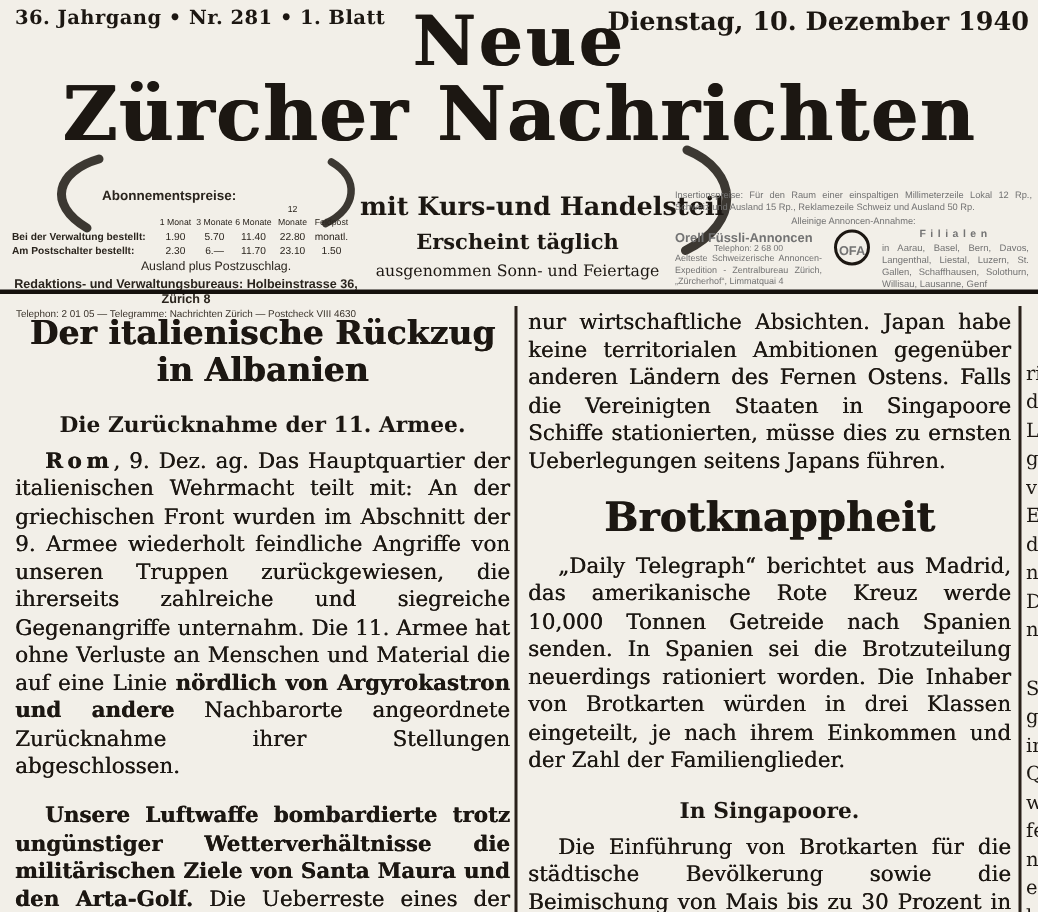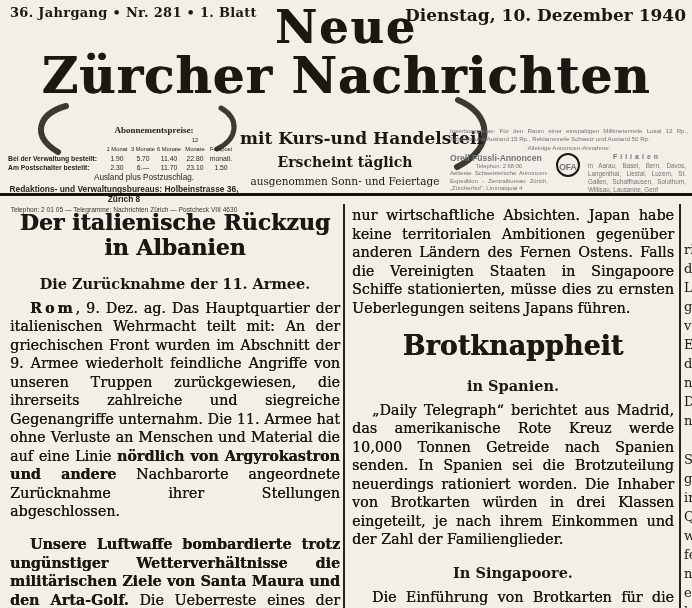--- a/index.html
+++ b/index.html
@@ -18,21 +18,21 @@
                font-size:46px; font-weight:bold; letter-spacing:2px;
                text-shadow:.6px 0 0 currentColor; }
   .masthead2 { position:absolute; left:0; right:0; top:46px; text-align:center;
                font-size:50px; font-weight:bold; letter-spacing:1px;
                text-shadow:.7px 0 0 currentColor; }
   .flourish { position:absolute; left:0; top:0; pointer-events:none; }
 
   
   .subsc { position:absolute; left:8px; top:125px; width:232px;
            font-family:"Liberation Sans", sans-serif; color:#2a241d; }
-  .subsc-title { text-align:center; font-weight:bold; font-size:9px; margin-left:60px;font-family:Liberation Serif, serif; }
+  .subsc-title { font-weight:bold; font-size:9px; margin-left:60px; }
   .subsc-table { margin-top:1px; font-size:6.8px; }
   .srow { display:flex; align-items:flex-end; line-height:9px; }
   .srow .lab { width:96px; text-align:left; font-weight:bold; }
   .srow .cell { width:26px; text-align:center; }
   .srow.hdr .cell { font-size:5.8px; }
   .subsc-note { text-align:center; font-size:8.2px; margin-top:1px; margin-left:40px; }
   .subsc-bureau { text-align:center; font-weight:bold; font-size:8.4px; margin-top:2px; }
   .subsc-contact { text-align:center; font-size:6.6px; margin-top:2px; color:#3a332a; }
 
   
@@ -169,21 +169,20 @@
     <div class="art-h1" data-name="article-headline-albania">Der italienische Rückzug
 in Albanien</div>
     <div class="art-sub" data-name="article-subhead-armee">Die Zurücknahme der 11. Armee.</div>
     <p class="para ind" data-name="article-paragraph"><span class="sp b" data-name="dateline-rom">Rom</span><span data-name="paragraph-text">, 9. Dez. ag. Das Hauptquartier der italienischen Wehrmacht teilt mit: An der griechischen Front wurden im Abschnitt der 9. Armee wiederholt feindliche Angriffe von unseren Truppen zurückgewiesen, die ihrerseits zahlreiche und siegreiche Gegenangriffe unternahm. Die 11. Armee hat ohne Verluste an Menschen und Material die auf eine Linie </span><span class="b" data-name="paragraph-text-bold">nördlich von Argyrokastron und andere</span><span data-name="paragraph-text"> Nachbarorte angeordnete Zurücknahme ihrer Stellungen abgeschlossen.</span></p>
     <p class="para ind" data-name="article-paragraph"><span class="b" data-name="paragraph-text-bold">Unsere Luftwaffe bombardierte trotz ungünstiger Wetterverhältnisse die militärischen Ziele von Santa Maura und den Arta-Golf.</span><span data-name="paragraph-text"> Die Ueberreste eines der feindlichen Flugzeuge, die im Wehrmachtsbericht vom Samstag als schwer getroffen erwähnt worden waren, sind auf unserm Gebiet gefunden worden. Ein englischer Fliegeroffizier, der mit dem Fallschirm abgesprungen war, wurde schwer verwundet aufgefunden.</span></p>
   </div>
 
   <div class="col col-right" data-name="right-column">
     <p class="para" style="margin-top:2px" data-name="continuation-paragraph">nur wirtschaftliche Absichten. Japan habe keine territorialen Ambitionen gegenüber anderen Ländern des Fernen Ostens. Falls die Vereinigten Staaten in Singapoore Schiffe stationierten, müsse dies zu ernsten Ueberlegungen seitens Japans führen.</p>
     <div class="art-h1 big" data-name="article-headline-brotknappheit">Brotknappheit</div>
-    <div class="art-sub" data-name="article-subhead-spanien">in Spanien.</div>
     <p class="para ind" data-name="article-paragraph">„Daily Telegraph“ berichtet aus Madrid, das amerikanische Rote Kreuz werde 10,000 Tonnen Getreide nach Spanien senden. In Spanien sei die Brotzuteilung neuerdings rationiert worden. Die Inhaber von Brotkarten würden in drei Klassen eingeteilt, je nach ihrem Einkommen und der Zahl der Familienglieder.</p>
     <div class="art-sub" data-name="article-subhead-jugoslawien">In Singapoore.</div>
     <p class="para ind" data-name="article-paragraph">Die Einführung von Brotkarten für die städtische Bevölkerung sowie die Beimischung von Mais bis zu 30 Prozent in das Brotmehl oder die Einführung von zwei Maisbrottagen in der Woche kündigte der stellvertretende jugoslawische Ministerpräsident Dr. Matschek auf der</p>
   </div>
 
   <div class="edgefrag e1" data-name="edge-column-fragments-top">rig
 du
 Li
 ge
 vo

